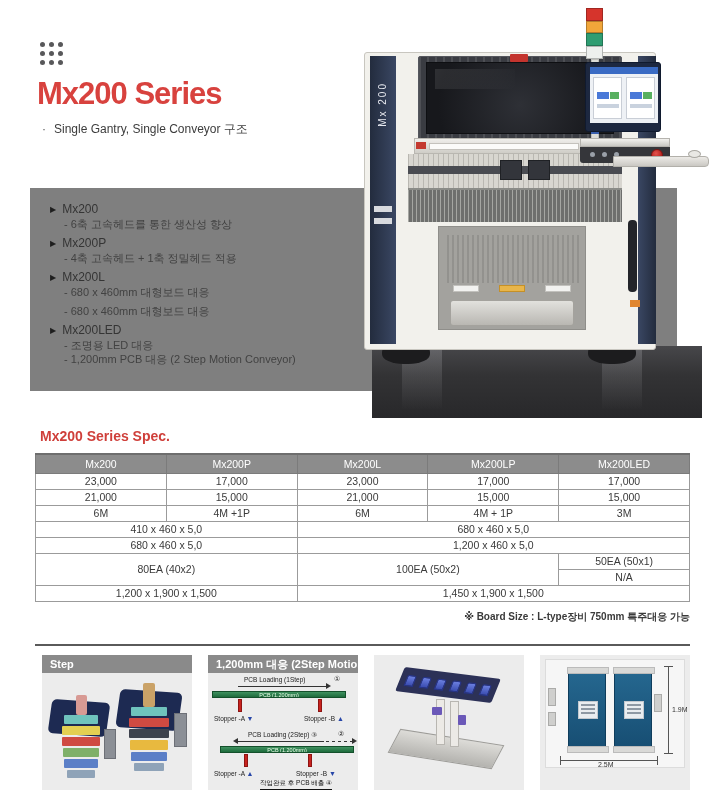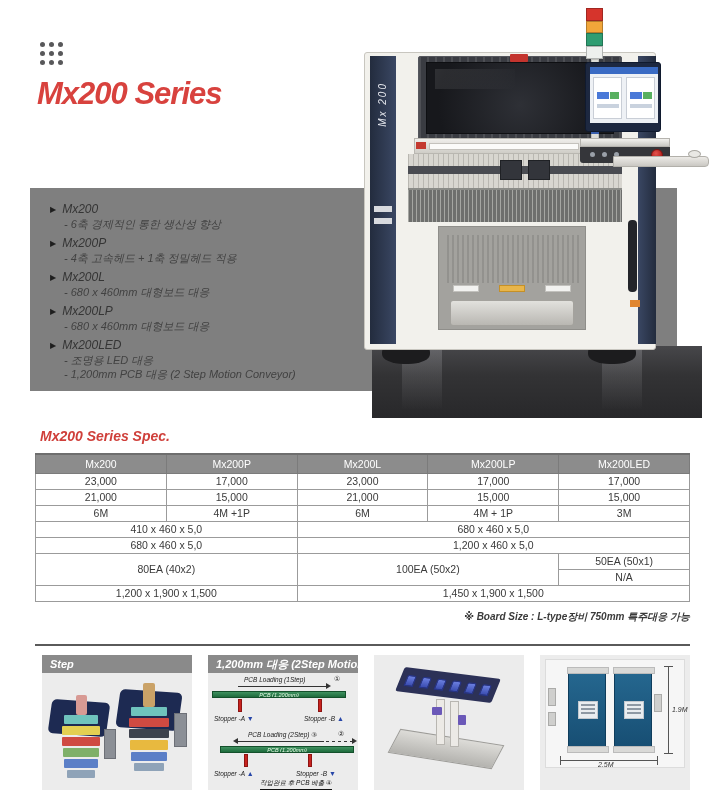--- a/index.html
+++ b/index.html
@@ -1,19 +1,19 @@
 <!DOCTYPE html>
 <html><head>
 <meta charset="utf-8">
 <style>
   * { margin:0; padding:0; box-sizing:border-box; }
   html,body { background:#fff; }
   body { font-family:"Liberation Sans","DejaVu Sans",sans-serif; }
   .page { position:relative; width:713px; height:800px; background:#fff; overflow:hidden; }
-  .abs { position:absolute;font-style:italic; }
+  .abs { position:absolute; }
 
   
   .dots { left:40px; top:42px; display:grid; grid-template-columns:repeat(3,5px); grid-gap:4px; }
   .dots i { width:5px; height:5px; border-radius:50%; background:#58585a; display:block; }
   .title { left:37px; top:76px; font-size:31px; font-weight:bold; color:#d8423e; letter-spacing:-1px; }
   .bullets { left:42px; top:121px; font-size:12px; color:#3c3c3c; }
   .bullets div { margin-bottom:9px; }
   .bullets .dot { margin-right:8px; color:#555; }
 
   
@@ -161,38 +161,38 @@
       <i></i>
       <i></i>
       <i></i>
       <i></i>
       <i></i>
       <i></i>
       <i></i>
   </div>
   <div class="abs title">Mx200 Series</div>
   <div class="abs bullets">
+    <div><span class="dot">·</span><span>Single Gantry, Single Conveyor 구조</span></div>
   </div>
 
   <div class="abs graybox"></div>
   <div class="abs modellist">
     <div class="model">
       <div class="name"><span class="tri">▶</span><span>Mx200</span></div>
-      <div class="det">- <span>6축 경제적인 통한 생산성 향상</span></div>
+      <div class="det">- <span>6축 고속헤드를 통한 생산성 향상</span></div>
     </div>
     <div class="model">
       <div class="name"><span class="tri">▶</span><span>Mx200P</span></div>
       <div class="det">- <span>4축 고속헤드 + 1축 정밀헤드 적용</span></div>
     </div>
     <div class="model">
       <div class="name"><span class="tri">▶</span><span>Mx200L</span></div>
       <div class="det">- <span>680 x 460mm 대형보드 대응</span></div>
     </div>
     <div class="model">
-      <div class="name"><span class="tri">▶</span><span>Mx200LP</span></div>
       <div class="det">- <span>680 x 460mm 대형보드 대응</span></div>
     </div>
     <div class="model">
       <div class="name"><span class="tri">▶</span><span>Mx200LED</span></div>
       <div class="det">- <span>조명용 LED 대응</span></div>
       <div class="det">- <span>1,200mm PCB 대응 (2 Step Motion Conveyor)</span></div>
     </div>
   </div>
 
   <div class="abs machine">

